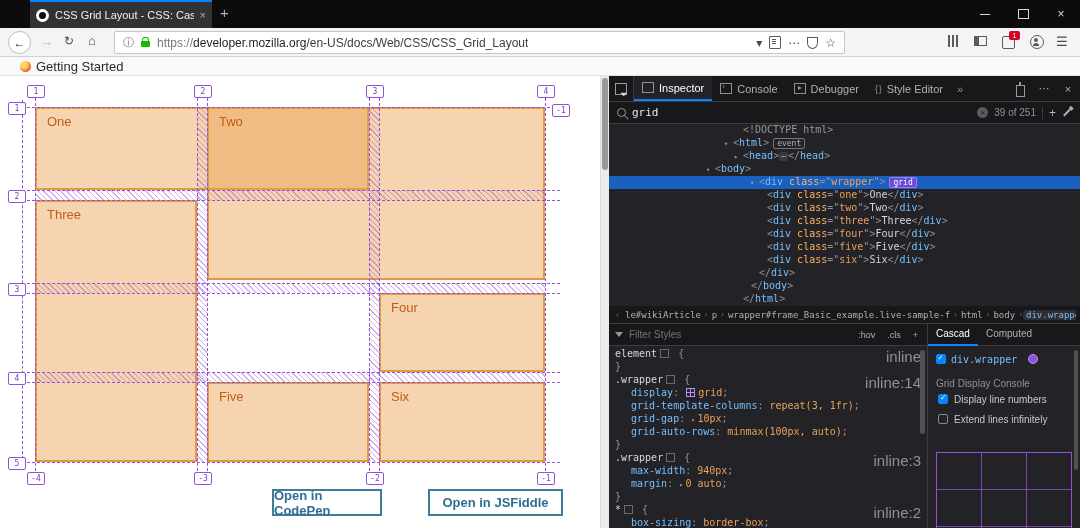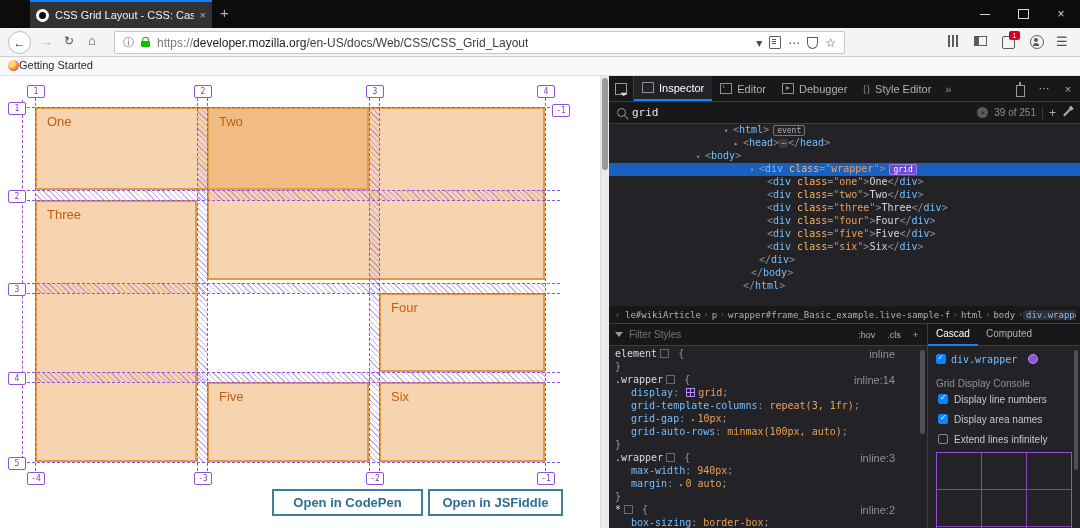--- a/index.html
+++ b/index.html
@@ -48,21 +48,21 @@
   #i-ext{position:absolute;left:1002px;top:36px;width:11px;height:11px;border:1px solid #5a5a5f;border-radius:2px}
   #ext-badge{position:absolute;left:1009px;top:31px;min-width:9px;height:9px;background:#d70022;border-radius:2px;
     color:#fff;font-size:7px;line-height:9px;text-align:center;padding:0 1px}
   #i-acct{position:absolute;left:1030px;top:35px;width:12px;height:12px;border:1px solid #5a5a5f;border-radius:50%}
   #i-acct::before{content:"";position:absolute;left:3px;top:2px;width:4px;height:4px;border-radius:50%;background:#5a5a5f}
   #i-acct::after{content:"";position:absolute;left:2px;top:7px;width:6px;height:3px;border-radius:3px 3px 0 0;background:#5a5a5f}
   #i-menu{position:absolute;left:1056px;top:34px;font-size:13px;color:#4a4a4f}
 
   
   #bookmarksbar{position:absolute;left:0;top:57px;width:1080px;height:19px;background:#f9f9fa;border-bottom:1px solid #e2e2e4;box-sizing:border-box}
-  #bm1{position:absolute;left:8px;top:59px;display:flex;align-items:center;font-size:11px;color:#2a2a2e}
+  #bm1{position:absolute;left:20px;top:59px;display:flex;align-items:center;gap:5px;font-size:13px;color:#2a2a2e}
   .bmicon{width:11px;height:11px;border-radius:50%;background:radial-gradient(circle at 35% 35%,#ffd567 0 30%,#ff7139 60%,#c0396d 100%);flex:none}
 
   
   #page{position:absolute;left:0;top:76px;width:600px;height:452px;background:#fff;overflow:hidden}
   .cell{position:absolute;background:rgba(235,160,80,.45);border:2px solid #e09a45;box-sizing:border-box;
     padding:5px 0 0 10px;font-size:13px;color:#c35d13;z-index:1}
   .hatch{position:absolute;z-index:2;background:repeating-linear-gradient(45deg,rgba(148,80,216,.45) 0 1px,transparent 1px 4px)}
   .vline{position:absolute;width:0;border-left:1px dashed #9450d8;z-index:3}
   .hline{position:absolute;height:0;border-top:1px dashed #9450d8;z-index:3}
   .gbadge{position:absolute;width:16px;height:11px;background:#fff;border:1px solid #9450d8;border-radius:2px;
@@ -124,21 +124,21 @@
 
   #rules-pane{position:absolute;left:0;top:248px;width:318px;height:204px;overflow:hidden}
   #rules-toolbar{height:22px;background:#18181a;border-bottom:1px solid #3d3d40;box-sizing:border-box;
     display:flex;align-items:center;gap:6px;padding:0 6px}
   .funnel{width:0;height:0;border-left:4px solid transparent;border-right:4px solid transparent;border-top:5px solid #9a9a9e;position:relative;flex:none}
   #filter-ph{font-size:10px;color:#757578;flex:1}
   .ptool{font-size:9px;color:#b1b1b3;padding:0 3px}
   #rules-list{padding-top:2px}
   .rrow{height:13px;line-height:13px;font:10px "DejaVu Sans Mono",monospace;color:#939395;padding-left:6px;position:relative;white-space:pre}
   .rsel{color:#d7d7db}
-  .rlink{position:absolute;right:32px;top:0;color:#8f8f98;font-size:11px;font-family:"Liberation Sans",sans-serif}
+  .rlink{position:absolute;right:6px;top:0;color:#8f8f98;font-size:15px;font-family:"Liberation Sans",sans-serif}
   .rname{color:#75bfff}.rval{color:#e9a159}
   .rprop{padding-left:22px}
   .sel-icon{display:inline-block;width:7px;height:7px;border:1px solid #6a6a6f;margin:0 3px;vertical-align:-1px}
   .gi{display:inline-block;width:7px;height:7px;border:1px solid #b98eff;margin:0 3px 0 1px;vertical-align:-1px;
     background:linear-gradient(#b98eff,#b98eff) 3px 0/1px 7px no-repeat,linear-gradient(#b98eff,#b98eff) 0 3px/7px 1px no-repeat}
   .pexp{color:#8f8f98;font-size:7px;margin-right:2px}
   #rules-scroll{position:absolute;right:2px;top:26px;width:5px;height:84px;background:#505055;border-radius:3px}
 
   #dt-sidebar{position:absolute;left:318px;top:248px;width:153px;height:204px;border-left:1px solid #3d3d40;
     box-sizing:border-box;background:#232327}
@@ -248,40 +248,40 @@
     <div class="gbadge" style="left:8px;top:114px">2</div>
     <div class="gbadge" style="left:8px;top:207px">3</div>
     <div class="gbadge" style="left:8px;top:296px">4</div>
     <div class="gbadge" style="left:8px;top:381px">5</div>
     <div class="gbadge" style="left:27px;top:396px">-4</div>
     <div class="gbadge" style="left:194px;top:396px">-3</div>
     <div class="gbadge" style="left:366px;top:396px">-2</div>
     <div class="gbadge" style="left:537px;top:396px">-1</div>
     <div class="gbadge" style="left:552px;top:28px">-1</div>
 
-    <div class="obtn" style="left:272px;top:413px;width:151px">Open in CodePen</div>
+    <div class="obtn" style="left:272px;top:413px;width:110px">Open in CodePen</div>
     <div class="obtn" style="left:428px;top:413px;width:135px">Open in JSFiddle</div>
   </div>
   <div id="page-scroll">
       <div class="thumb"></div>
     </div>
 
   <div id="devtools">
 
     <div id="dt-tabbar">
       <span class="picker">
           <i></i>
         </span>
       <span class="dtab active">
           <span class="ticon"></span>
           <span>Inspector</span>
         </span>
       <span class="dtab">
           <span class="ticon console"></span>
-          <span>Editor</span>
+          <span>Console</span>
         </span>
       <span class="dtab">
           <span class="ticon debugger"></span>
           <span>Debugger</span>
         </span>
       <span class="dtab">
           <span class="braces">{ }</span>
           <span>Style Editor</span>
         </span>
       <span class="chev">»</span>
@@ -296,23 +296,24 @@
       <span id="search-val">grid</span>
       <span class="dt-spacer"></span>
       <span class="clearbtn">×</span>
       <span id="search-count">39 of 251</span>
       <span class="vsep"></span>
       <span class="plus">+</span>
       <span class="dropper"></span>
     </div>
 
     <div id="markup-view">
+        <div class="mrow" style="padding-left: 134px;"><span class="s-p">&lt;!DOCTYPE html&gt;</span></div>
         <div class="mrow" style="padding-left: 124px;"><span class="tw">▾</span><span class="s-p">&lt;</span><span class="s-t">html</span><span class="s-p">&gt;</span><span class="mbadge b-event">event</span></div>
         <div class="mrow" style="padding-left: 134px;"><span class="tw">▸</span><span class="s-p">&lt;</span><span class="s-t">head</span><span class="s-p">&gt;</span><span class="s-d">⋯</span><span class="s-p">&lt;/</span><span class="s-t">head</span><span class="s-p">&gt;</span></div>
-        <div class="mrow" style="padding-left: 96px;"><span class="tw">▾</span><span class="s-p">&lt;</span><span class="s-t">body</span><span class="s-p">&gt;</span></div>
+        <div class="mrow" style="padding-left: 96px; margin-left: 10px;"><span class="tw">▾</span><span class="s-p">&lt;</span><span class="s-t">body</span><span class="s-p">&gt;</span></div>
         <div class="mrow sel" style="padding-left: 150px;"><span class="tw">▾</span><span class="s-p">&lt;</span><span class="s-t">div</span><span class="s-a"> class</span><span class="s-p">="</span><span class="s-v">wrapper</span><span class="s-p">"&gt;</span><span class="mbadge b-grid">grid</span></div>
         <div class="mrow" style="padding-left: 158px;"><span class="s-p">&lt;</span><span class="s-t">div</span><span class="s-a"> class</span><span class="s-p">="</span><span class="s-v">one</span><span class="s-p">"&gt;</span><span class="s-x">One</span><span class="s-p">&lt;/</span><span class="s-t">div</span><span class="s-p">&gt;</span></div>
         <div class="mrow" style="padding-left: 158px;"><span class="s-p">&lt;</span><span class="s-t">div</span><span class="s-a"> class</span><span class="s-p">="</span><span class="s-v">two</span><span class="s-p">"&gt;</span><span class="s-x">Two</span><span class="s-p">&lt;/</span><span class="s-t">div</span><span class="s-p">&gt;</span></div>
         <div class="mrow" style="padding-left: 158px;"><span class="s-p">&lt;</span><span class="s-t">div</span><span class="s-a"> class</span><span class="s-p">="</span><span class="s-v">three</span><span class="s-p">"&gt;</span><span class="s-x">Three</span><span class="s-p">&lt;/</span><span class="s-t">div</span><span class="s-p">&gt;</span></div>
         <div class="mrow" style="padding-left: 158px;"><span class="s-p">&lt;</span><span class="s-t">div</span><span class="s-a"> class</span><span class="s-p">="</span><span class="s-v">four</span><span class="s-p">"&gt;</span><span class="s-x">Four</span><span class="s-p">&lt;/</span><span class="s-t">div</span><span class="s-p">&gt;</span></div>
         <div class="mrow" style="padding-left: 158px;"><span class="s-p">&lt;</span><span class="s-t">div</span><span class="s-a"> class</span><span class="s-p">="</span><span class="s-v">five</span><span class="s-p">"&gt;</span><span class="s-x">Five</span><span class="s-p">&lt;/</span><span class="s-t">div</span><span class="s-p">&gt;</span></div>
         <div class="mrow" style="padding-left: 158px;"><span class="s-p">&lt;</span><span class="s-t">div</span><span class="s-a"> class</span><span class="s-p">="</span><span class="s-v">six</span><span class="s-p">"&gt;</span><span class="s-x">Six</span><span class="s-p">&lt;/</span><span class="s-t">div</span><span class="s-p">&gt;</span></div>
         <div class="mrow" style="padding-left: 150px;"><span class="s-p">&lt;/</span><span class="s-t">div</span><span class="s-p">&gt;</span></div>
         <div class="mrow" style="padding-left: 142px;"><span class="s-p">&lt;/</span><span class="s-t">body</span><span class="s-p">&gt;</span></div>
         <div class="mrow" style="padding-left: 134px;"><span class="s-p">&lt;/</span><span class="s-t">html</span><span class="s-p">&gt;</span></div>
@@ -373,24 +374,20 @@
           <span>div.wrapper</span>
           <span class="swatch"></span>
         </div>
         <div id="sb-title">Grid Display Console</div>
         <div id="sb-settings">
             <div class="setrow">
               <span class="cb on"></span>
               <span>Display line numbers</span>
             </div>
             <div class="setrow">
-              <span class="cb on"></span>
-              <span>Display area names</span>
-            </div>
-            <div class="setrow">
               <span class="cb"></span>
               <span>Extend lines infinitely</span>
             </div>
           </div>
         <div id="sb-preview"></div>
       </div>
       <div id="sb-scroll"></div>
     </div>
 
   </div>

